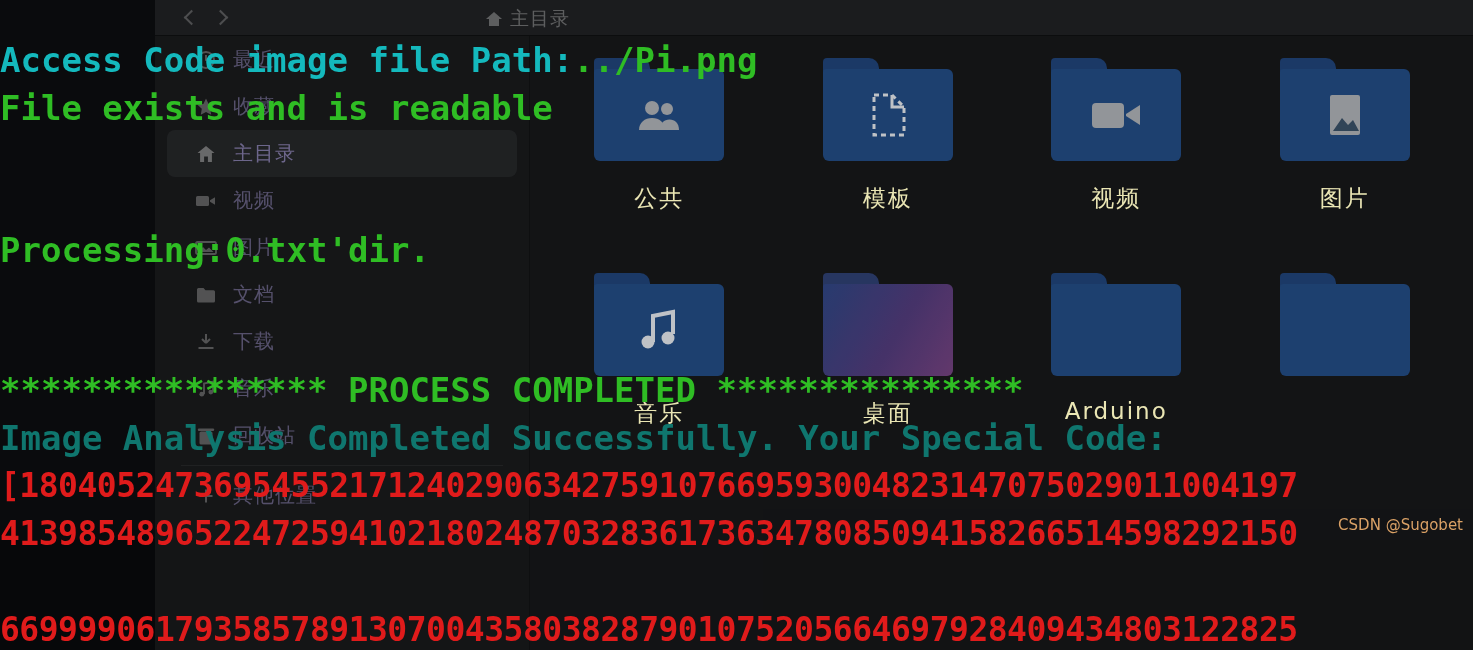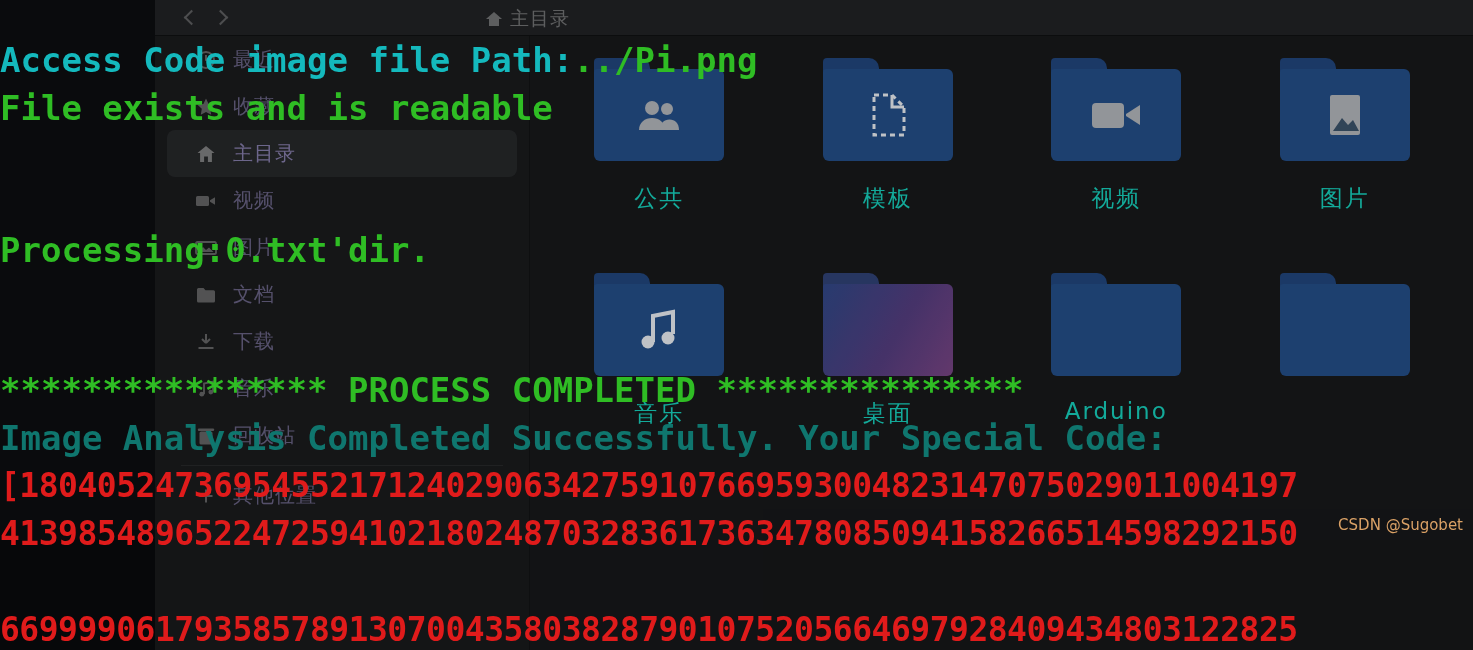--- a/index.html
+++ b/index.html
@@ -91,21 +91,21 @@
   }
   .ficon .body {
     position: absolute; left: 0; top: 11px; width: 130px; height: 92px;
     background: #1f4578; border-radius: 3px 6px 6px 6px;
   }
   .ficon .glyph {
     position: absolute; left: 0; top: 11px; width: 130px; height: 92px;
     display: flex; align-items: center; justify-content: center;
     color: #9ea1a5;
   }
-  .flabel { margin-top: 22px; color: #14b8a6; font-size: 23px; letter-spacing: 2px; }
+  .flabel { margin-top: 22px; color: #fef9c3; font-size: 23px; letter-spacing: 2px; }
 
   .fitem.purple .body { background: linear-gradient(120deg,#2a3f78 0%, #4a3670 55%, #6b3c74 100%); }
   .fitem.purple .tab  { background: #2a3a68; }
 
   
   .term {
     position: absolute; left: 0; top: 0; width: 1473px; height: 650px;
     font-family: "DejaVu Sans Mono", monospace;
     font-size: 34px;
     line-height: 48px;

